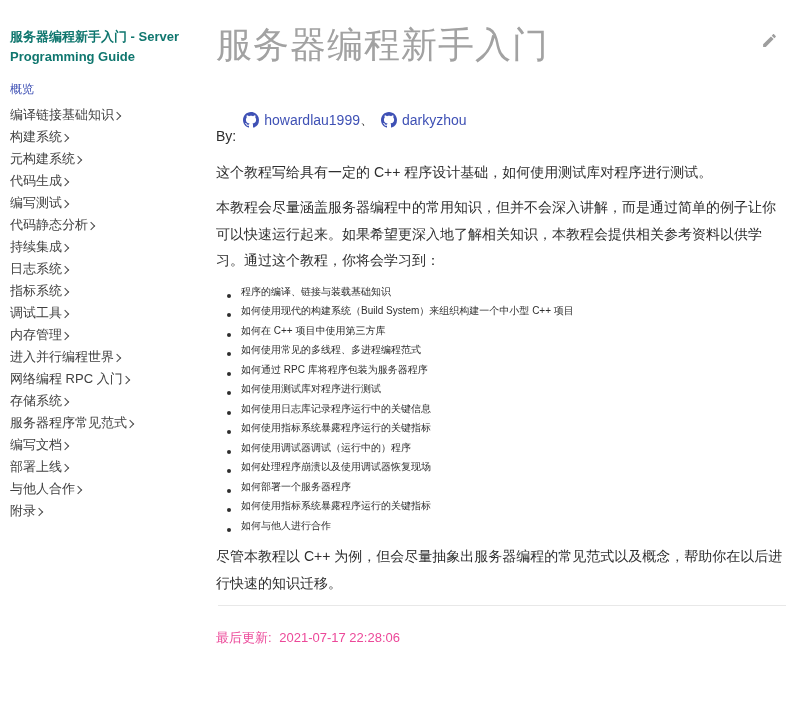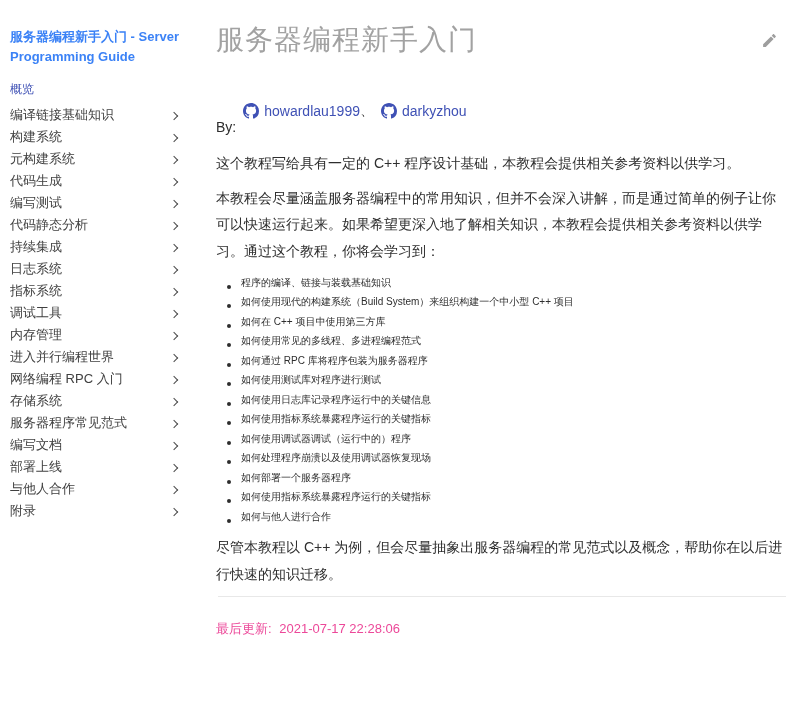--- a/index.html
+++ b/index.html
@@ -5,43 +5,43 @@
   * { margin: 0; padding: 0; box-sizing: border-box; }
   html, body { width: 800px; height: 719px; background: #ffffff; overflow: hidden; }
   body { font-family: "Liberation Sans", "DejaVu Sans", sans-serif; color: #2e2e2e; }
   a { text-decoration: none; cursor: pointer; }
 
   .layout { display: flex; width: 800px; height: 719px; }
 
   
   .sidebar { flex: 0 0 196px; width: 196px; padding: 27px 10px 0 10px; }
   .sidebar-title {
-    font-size: 13px; font-weight: 700; color: #3b82f6;
+    font-size: 13px; font-weight: 700; color: #0f766e;
     line-height: 1.5; width: 172px; margin-bottom: 11px;
   }
   .overview-link {
     display: block; font-size: 12px; color: #3f51b5;
     padding: 4px 0 6px 0;
   }
   .nav-item {
-    display: flex; align-items: center; justify-content: space-between;
+    display: flex; align-items: center; 
     height: 22px; padding-right: 9px;
   }
   .nav-label { font-size: 13px; color: #404040; }
   .chevron {
     width: 6px; height: 6px;
     border-top: 1.6px solid #4a4a4a; border-right: 1.6px solid #4a4a4a;
     transform: rotate(45deg); flex: 0 0 auto; margin-top: 1px;
   }
 
   
   .main { flex: 1 1 auto; padding: 24px 12px 0 20px; }
   .header-row { display: flex; justify-content: space-between; align-items: flex-start; }
   h1.page-title {
-    font-size: 28px; font-weight: 400; color: #a2a2a2;
+    font-size: 36px; font-weight: 400; color: #a2a2a2;
     letter-spacing: 1px; line-height: 1.15;
   }
   .edit-btn { margin: 8px 10px 0 0; display: inline-flex; }
 
   .byline {
     margin-top: 31px; margin-bottom: 15px;
     font-size: 14px; color: #2e2e2e;
     display: flex; align-items: center;
   }
   .byline .prefix { margin-right: 7px; margin-top: 32px; }
@@ -180,21 +180,21 @@
       <a class="author-link">
         <span class="gh">
           <svg viewBox="0 0 16 16" width="16" height="16" fill="#3f51b5" aria-hidden="true">
             <path d="M8 0C3.58 0 0 3.58 0 8c0 3.54 2.29 6.53 5.47 7.59.4.07.55-.17.55-.38 0-.19-.01-.82-.01-1.49-2.01.37-2.53-.49-2.69-.94-.09-.23-.48-.94-.82-1.13-.28-.15-.68-.52-.01-.53.63-.01 1.08.58 1.23.82.72 1.21 1.87.87 2.33.66.07-.52.28-.87.51-1.07-1.78-.2-3.64-.89-3.64-3.95 0-.87.31-1.59.82-2.15-.08-.2-.36-1.02.08-2.12 0 0 .67-.21 2.2.82.64-.18 1.32-.27 2-.27.68 0 1.36.09 2 .27 1.53-1.04 2.2-.82 2.2-.82.44 1.1.16 1.92.08 2.12.51.56.82 1.27.82 2.15 0 3.07-1.87 3.75-3.65 3.95.29.25.54.73.54 1.48 0 1.07-.01 1.93-.01 2.2 0 .21.15.46.55.38A8.013 8.013 0 0 0 16 8c0-4.42-3.58-8-8-8z"></path>
           </svg>
         </span>
         <span>darkyzhou</span>
       </a>
     </div>
 
-    <p class="body-text">这个教程写给具有一定的 C++ 程序设计基础，本教程会提供相关参考资料以供学习。</p>
+    <p class="body-text">这个教程写给具有一定的 C++ 程序设计基础，如何使用测试库对程序进行测试。</p>
     <p class="body-text">本教程会尽量涵盖服务器编程中的常用知识，但并不会深入讲解，而是通过简单的例子让你可以快速运行起来。如果希望更深入地了解相关知识，本教程会提供相关参考资料以供学习。通过这个教程，你将会学习到：</p>
 
     <ul class="learning-list">
       <li>程序的编译、链接与装载基础知识</li>
       <li>如何使用现代的构建系统（Build System）来组织构建一个中小型 C++ 项目</li>
       <li>如何在 C++ 项目中使用第三方库</li>
       <li>如何使用常见的多线程、多进程编程范式</li>
       <li>如何通过 RPC 库将程序包装为服务器程序</li>
       <li>如何使用测试库对程序进行测试</li>
       <li>如何使用日志库记录程序运行中的关键信息</li>

